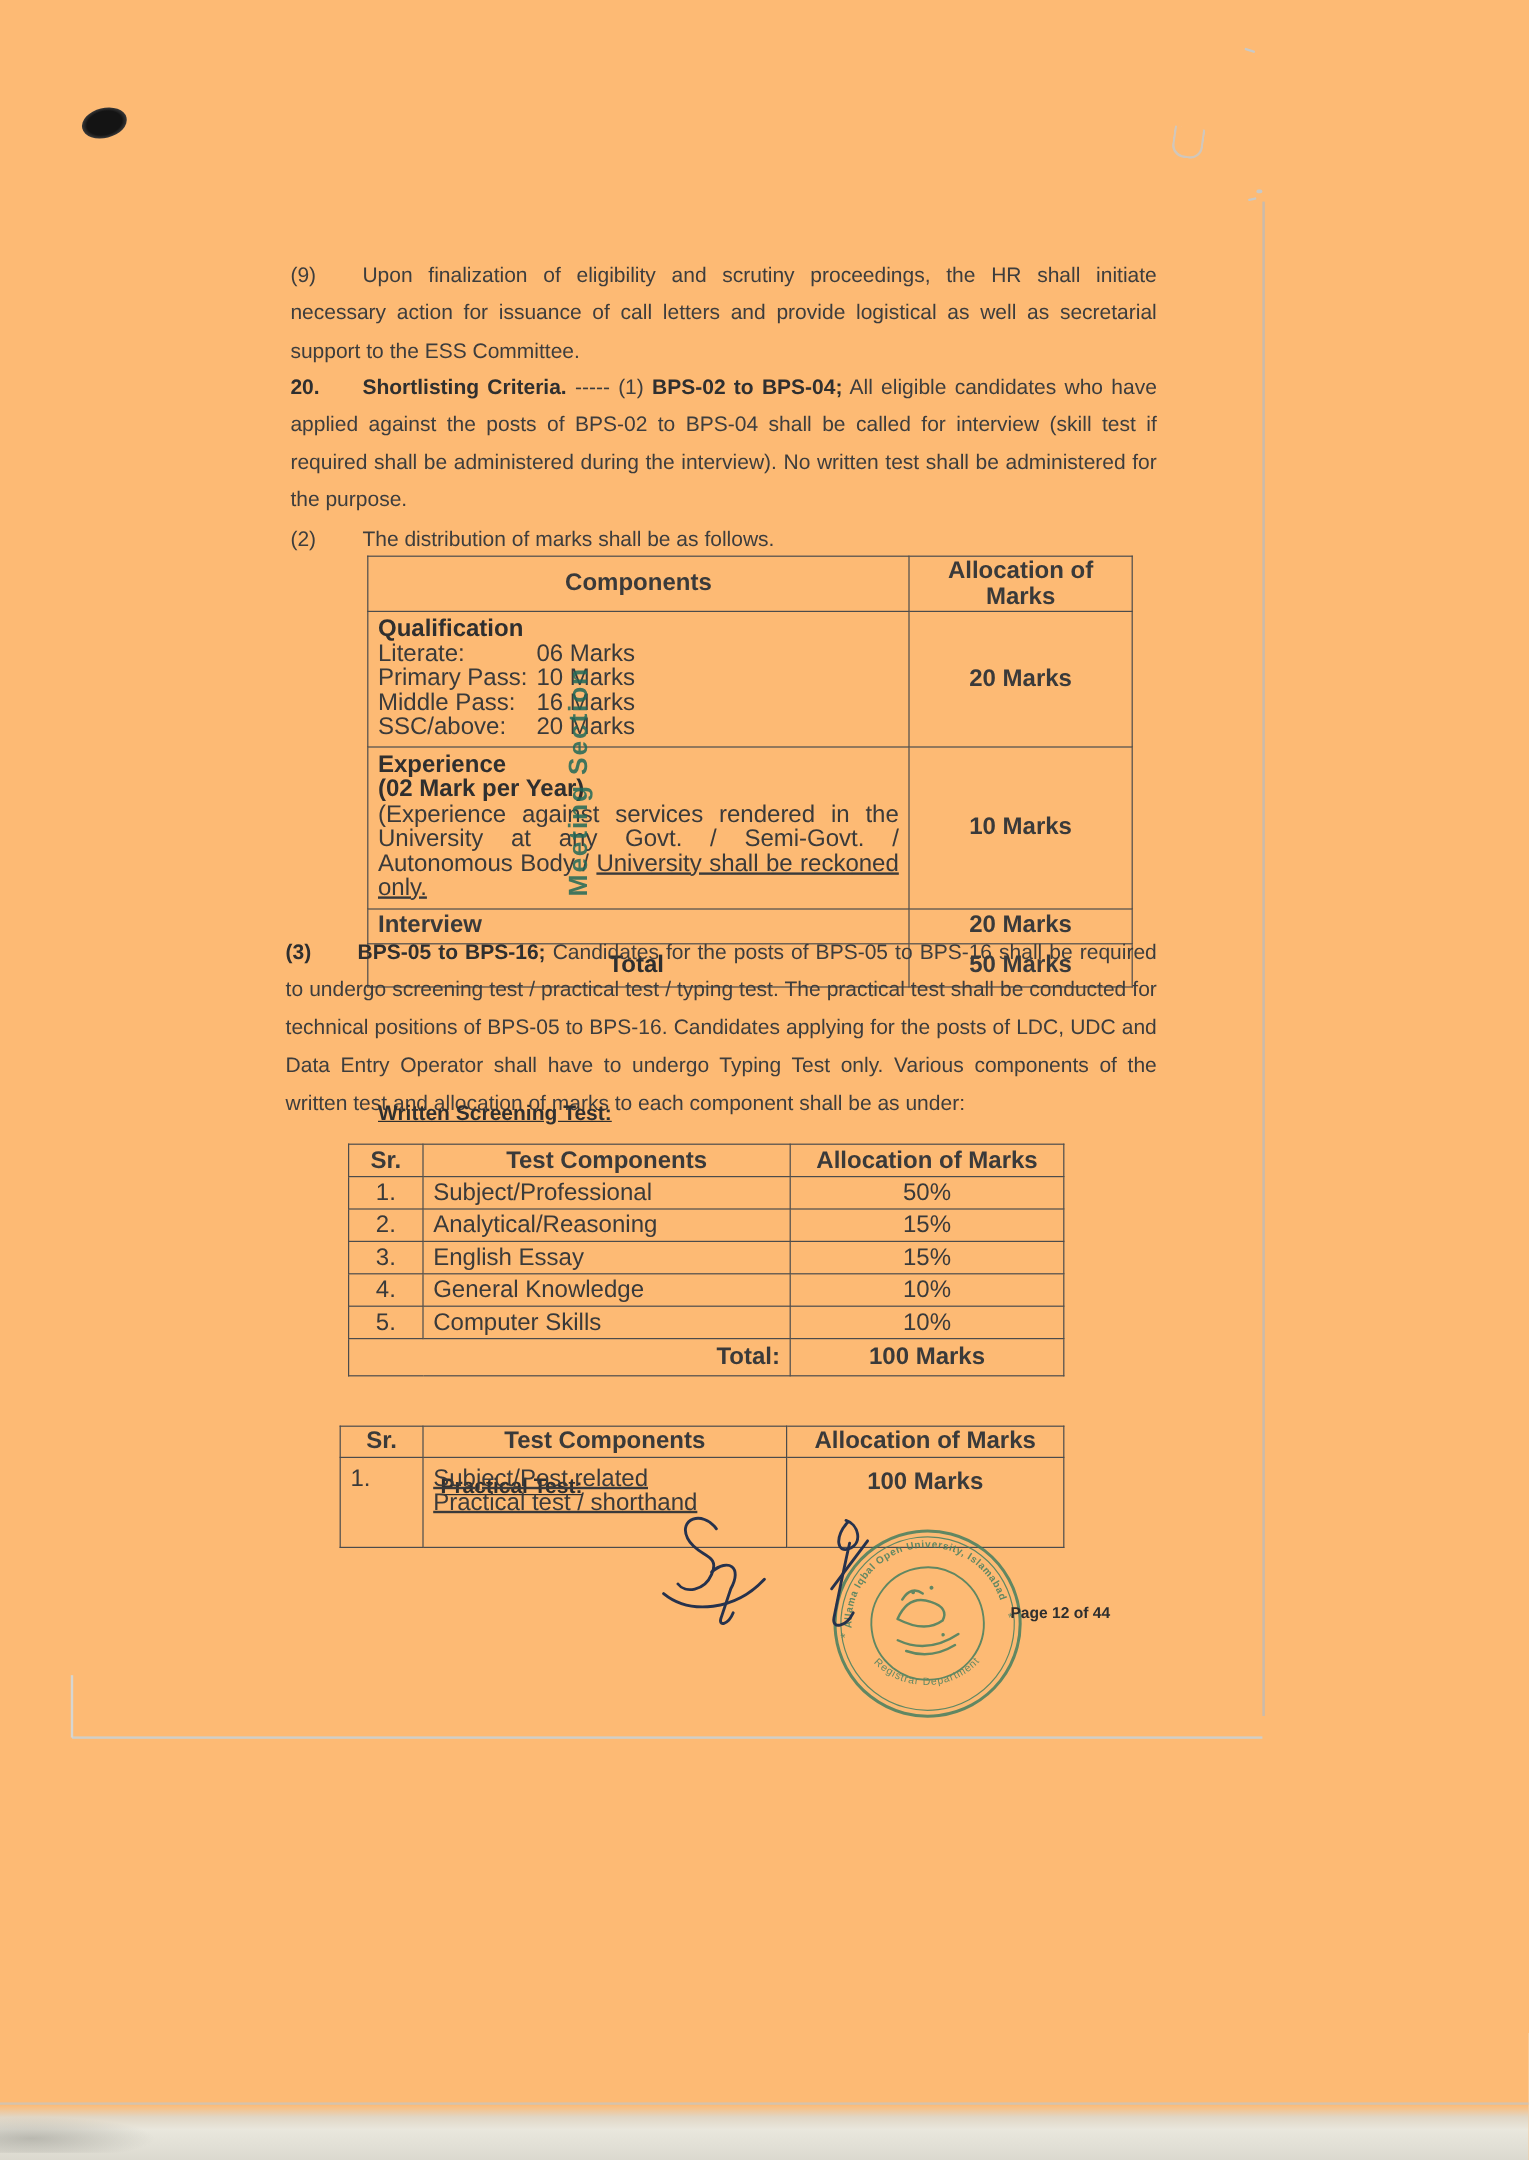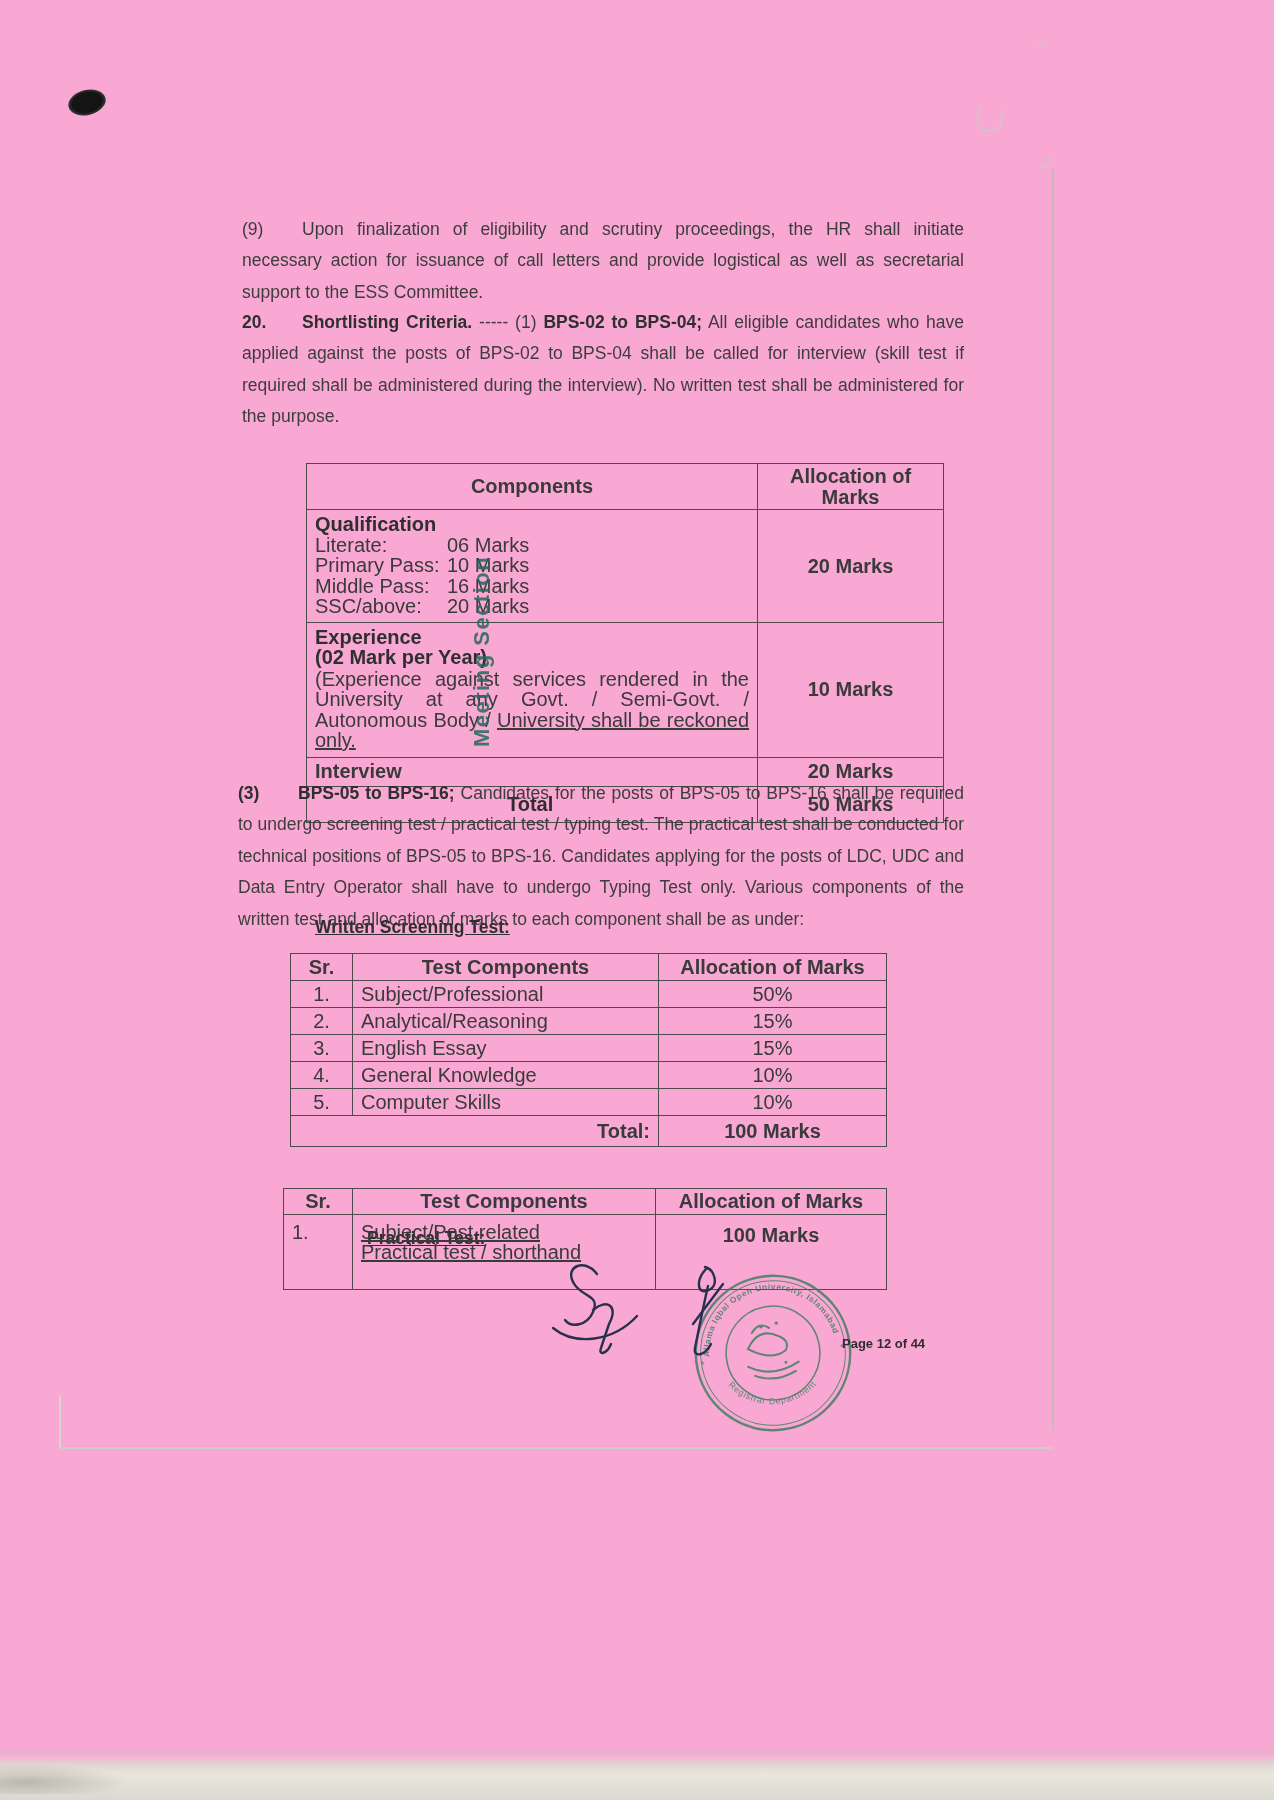--- a/index.html
+++ b/index.html
@@ -1,21 +1,21 @@
 <!DOCTYPE html>
 <html><head>
 <meta charset="utf-8">
 <style>
   html,body{margin:0;padding:0;}
   body{
     width:1274px;height:1800px;position:relative;overflow:hidden;
     background:#ececea;
     font-family:"Liberation Sans", sans-serif;
   }
-  #page{position:absolute;inset:0;background:#f9a8d4;overflow:hidden;}
+  #page{position:absolute;inset:0;background:#fdba74;overflow:hidden;}
 
   
   #punch-hole{position:absolute;left:68px;top:90px;width:38px;height:25px;border-radius:50%;
     background:radial-gradient(ellipse at 50% 50%, #141414 55%, #3c3c3c 72%, rgba(60,60,60,0) 85%);
     transform:rotate(-14deg);}
   #clip-mark{position:absolute;left:977px;top:106px;width:22px;height:24px;
     border:2.5px solid #c9cac9;border-top:none;border-radius:0 0 11px 11px;transform:rotate(8deg);opacity:.85;}
   .speck{position:absolute;background:#c9c9c6;border-radius:2px;}
   #right-scan-line{position:absolute;left:1052px;top:168px;width:2px;height:1262px;background:#bcbcba;opacity:.8;}
   #faint-bottom-rule{position:absolute;left:60px;top:1447px;width:992px;height:1.5px;background:#cfcfca;}
@@ -66,20 +66,21 @@
   <div class="speck" style="left:1047px;top:158px;width:5px;height:3px;"></div>
   <div class="speck" style="left:1040px;top:165px;width:7px;height:2px;transform:rotate(-12deg);"></div>
   <div id="right-scan-line"></div>
   <div id="faint-bottom-rule"></div>
   <div id="left-corner-tick"></div>
 
   <p class="para" style="left:242px;top:196px;"><span class="pnum">(9)</span><span>Upon finalization of eligibility and scrutiny proceedings, the HR shall initiate necessary action for issuance of call letters and provide logistical as well as secretarial support to the ESS Committee.</span></p>
 
   <p class="para" style="left:242px;top:289px;"><span class="pnum b">20.</span><span class="b">Shortlisting Criteria.</span><span> ----- (1) </span><span class="b">BPS-02 to BPS-04;</span><span> All eligible candidates who have applied against the posts of BPS-02 to BPS-04 shall be called for interview (skill test if required shall be administered during the interview). No written test shall be administered for the purpose.</span></p>
 
+  <p class="para" style="left:242px;top:416px;"><span class="pnum">(2)</span><span>The distribution of marks shall be as follows.</span></p>
 
   <table class="doc-table" id="t1" style="left:306px;top:463px;width:637px;">
     <colgroup>
         <col style="width:451px">
         <col style="width:186px">
       </colgroup>
     <tbody>
         <tr>
       <td class="th">Components</td>
       <td class="th">Allocation of Marks</td>

